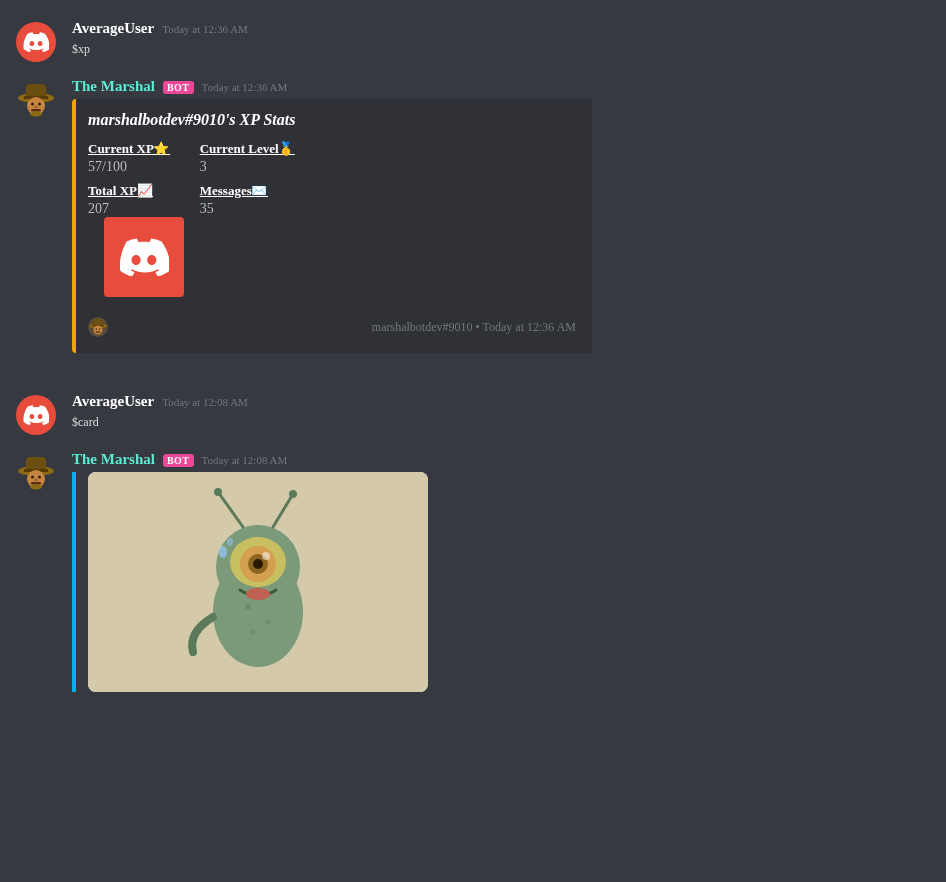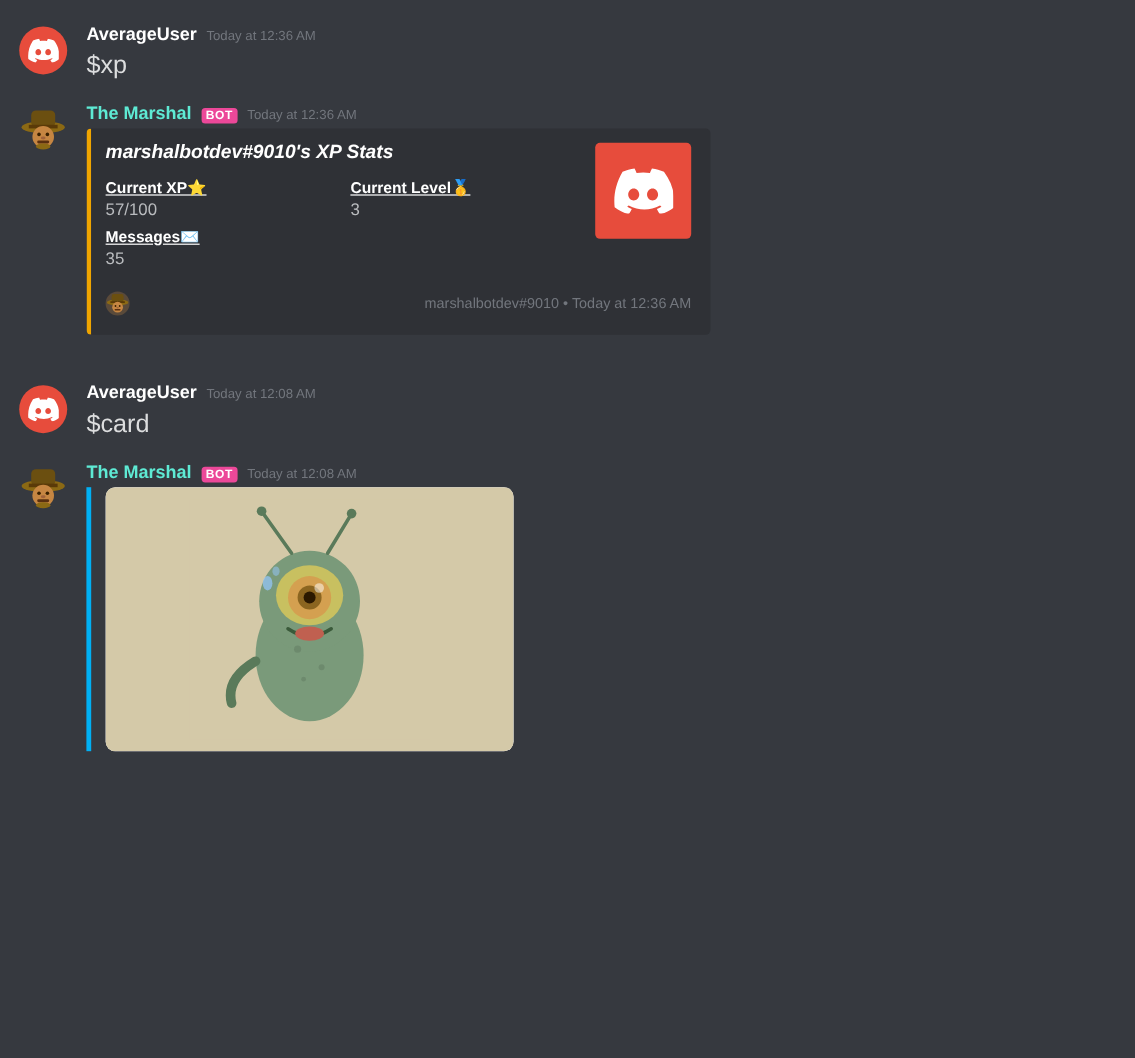--- a/index.html
+++ b/index.html
@@ -15,20 +15,21 @@
 
     .messages-container {
       padding: 16px 0;
     }
 
     .message-group {
       display: flex;
       align-items: flex-start;
       padding: 4px 16px 4px 16px;
       margin-bottom: 8px;
+      font-family: Liberation Serif, serif;
     }
 
     .avatar {
       width: 40px;
       height: 40px;
       border-radius: 50%;
       flex-shrink: 0;
       margin-right: 16px;
       margin-top: 2px;
       display: flex;
@@ -78,40 +79,41 @@
       vertical-align: middle;
     }
 
     .timestamp {
       font-size: 11px;
       color: #72767d;
       font-weight: 400;
     }
 
     .message-text {
-      font-size: 21px;
+      font-size: 12px;
       color: #dcddde;
       line-height: 1.375;
     }
 
     
     .embed {
       background-color: #2f3136;
       border-left: 4px solid #f0a500;
       border-radius: 4px;
       padding: 12px 16px 16px 12px;
       margin-top: 4px;
       max-width: 520px;
       position: relative;
     }
 
     .embed-inner {
       display: flex;
       justify-content: space-between;
       align-items: flex-start;
+      flex-direction: column;
     }
 
     .embed-body {
       flex: 1;
       min-width: 0;
     }
 
     .embed-title {
       font-size: 16px;
       font-weight: 700;
@@ -265,20 +267,24 @@
           <div class="embed-body">
             <div class="embed-title">marshalbotdev#9010's XP Stats</div>
             <div class="embed-fields">
               <div>
                 <div class="embed-field-label">Current XP⭐</div>
                 <div class="embed-field-value">57/100</div>
               </div>
               <div>
                 <div class="embed-field-label">Current Level🥇</div>
                 <div class="embed-field-value">3</div>
+              </div>
+              <div>
+                <div class="embed-field-label">Total XP📈</div>
+                <div class="embed-field-value">207</div>
               </div>
               <div>
                 <div class="embed-field-label">Messages✉️</div>
                 <div class="embed-field-value">35</div>
               </div>
             </div>
           </div>
           <div class="embed-thumbnail">
             <svg width="50" height="38" viewBox="0 0 50 38">
               <path d="M42.3 3.2C39.2 1.9 35.8 0.9 32.3 0.4C31.7 1.5 31.0 3.0 30.6 4.2C26.9 3.6 23.2 3.6 19.5 4.2C19.1 3.0 18.4 1.5 17.8 0.4C14.3 0.9 10.9 1.9 7.8 3.2C1.9 13.4 0.2 23.2 1.2 32.8C5.2 35.7 9.1 37.5 12.9 38.7C13.9 37.3 14.8 35.8 15.5 34.2C14.2 33.7 12.9 33.0 11.7 32.2C12.1 31.9 12.5 31.6 12.9 31.3C21.4 35.6 30.6 35.6 39.0 31.3C39.4 31.6 39.8 31.9 40.2 32.2C39.0 33.0 37.7 33.7 36.4 34.2C37.1 35.8 38.0 37.3 39.0 38.7C42.8 37.5 46.7 35.7 50.7 32.8C51.9 21.7 48.8 11.9 42.3 3.2ZM17.1 27.0C14.6 27.0 12.5 24.7 12.5 22.0C12.5 19.3 14.6 17.0 17.1 17.0C19.6 17.0 21.7 19.3 21.7 22.0C21.7 24.7 19.6 27.0 17.1 27.0ZM32.8 27.0C30.3 27.0 28.2 24.7 28.2 22.0C28.2 19.3 30.3 17.0 32.8 17.0C35.3 17.0 37.4 19.3 37.4 22.0C37.4 24.7 35.3 27.0 32.8 27.0Z" fill="white"></path>

